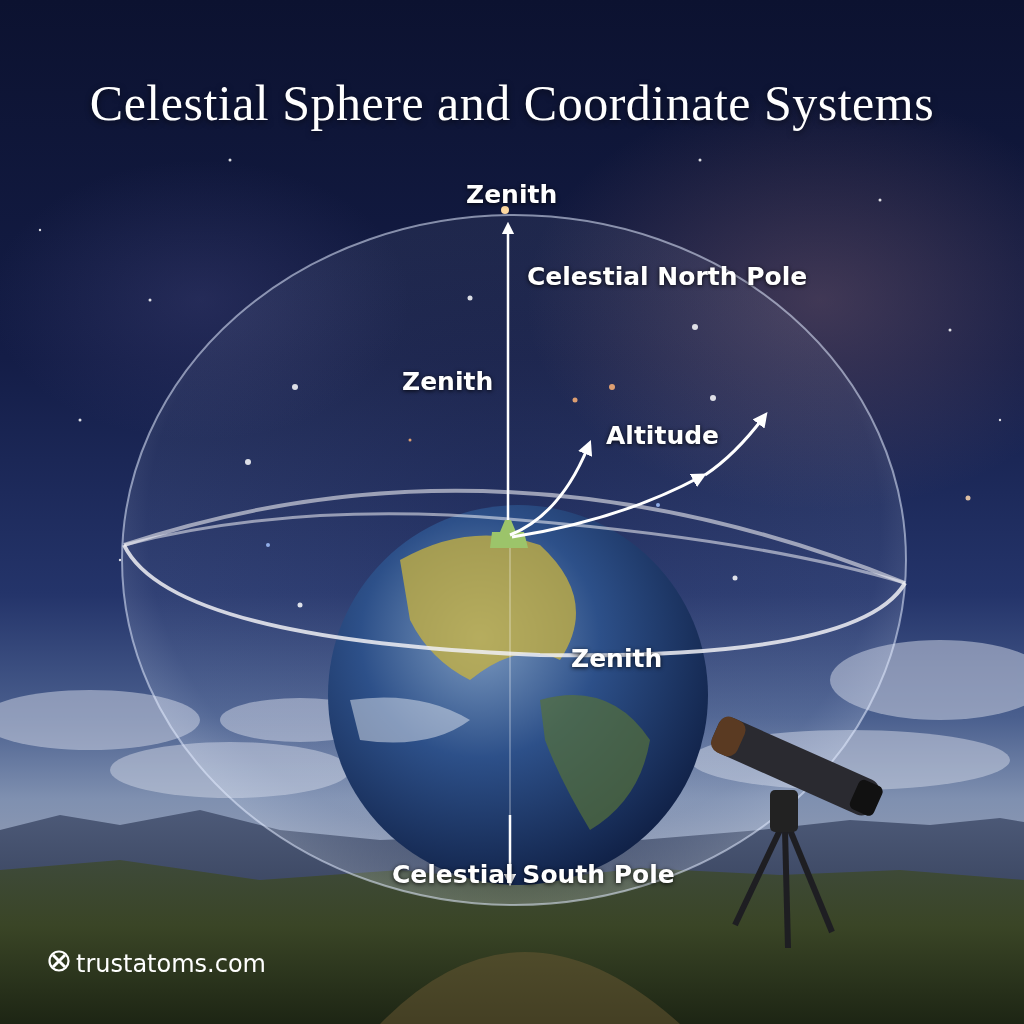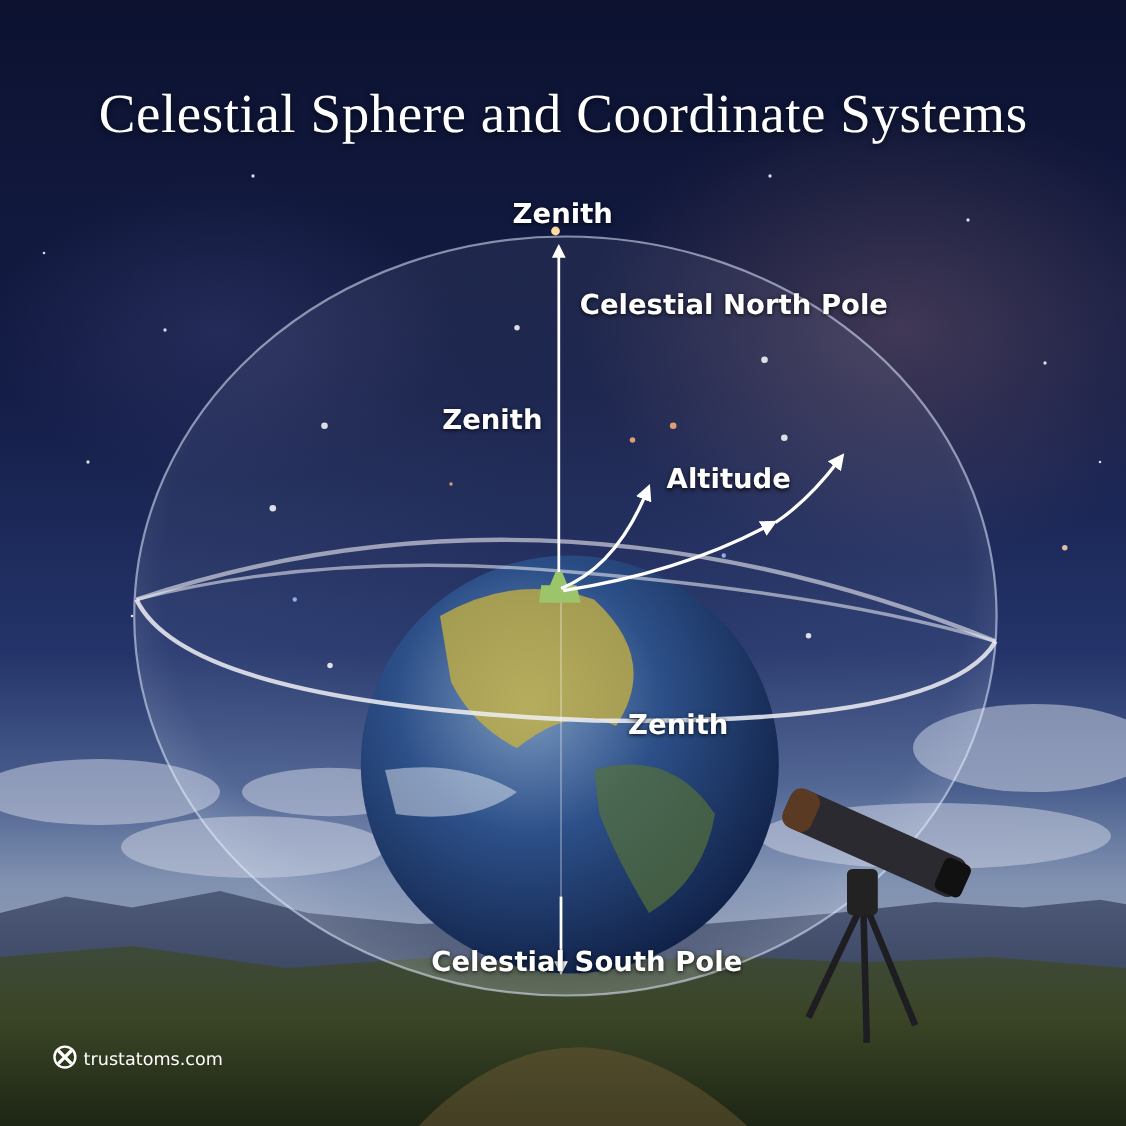--- a/index.html
+++ b/index.html
@@ -10,22 +10,22 @@
       radial-gradient(ellipse 300px 200px at 200px 300px, rgba(90,90,150,0.25), transparent 70%),
       linear-gradient(180deg, #0c1230 0%, #141d47 35%, #24346a 58%, #4a5f8e 70%, #7f90b0 78%, #8a97b2 82%);
   }
   svg.art { position:absolute; left:0; top:0; }
   .title { position:absolute; left:0; top:74px; width:1024px; text-align:center;
     font-family:"Liberation Serif","DejaVu Serif",serif; font-size:50px; color:#fff;
     letter-spacing:0.5px; text-shadow:0 2px 6px rgba(0,0,0,0.6); }
   .lbl { position:absolute; font-family:"DejaVu Sans","Liberation Sans",sans-serif;
     color:#fff; font-size:25px; font-weight:600; white-space:nowrap;
     text-shadow:0 1px 4px rgba(0,0,0,0.85); }
-  .brand { position:absolute; left:48px; top:950px; display:flex; align-items:flex-end; gap:6px;
-    font-family:"DejaVu Sans","Liberation Sans",sans-serif; color:#fff; font-size:16px; }
+  .brand { position:absolute; left:48px; top:950px; display:flex; align-items:flex-start; gap:6px;
+    font-family:"DejaVu Sans","Liberation Sans",sans-serif; color:#fff; font-size:24px; }
   .brand .logo { width:22px; height:22px; }
 </style>
 </head>
 <body>
 
 <div class="stage">
 
   <svg class="art" width="1024" height="1024" viewBox="0 0 1024 1024">
     <defs>
       <radialGradient id="earthG" cx="40%" cy="35%" r="70%">

